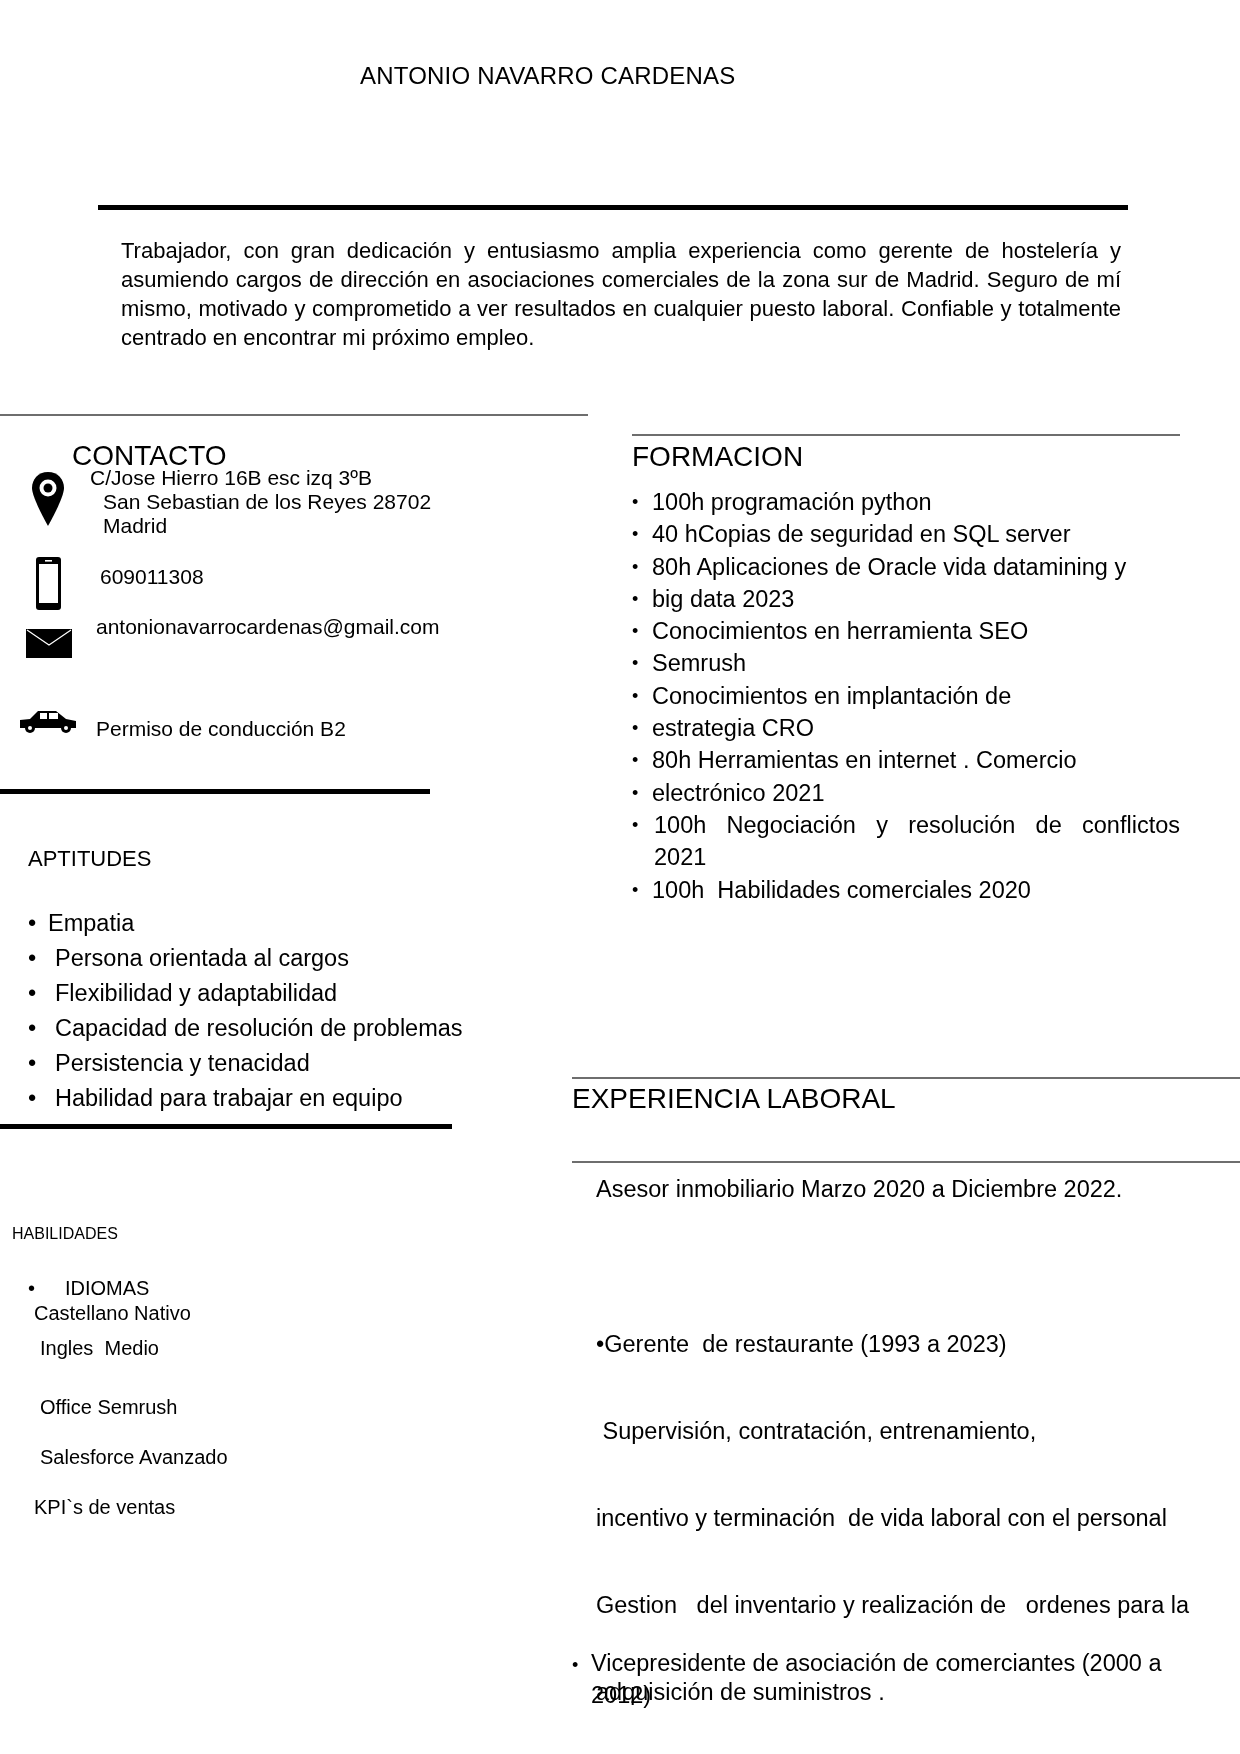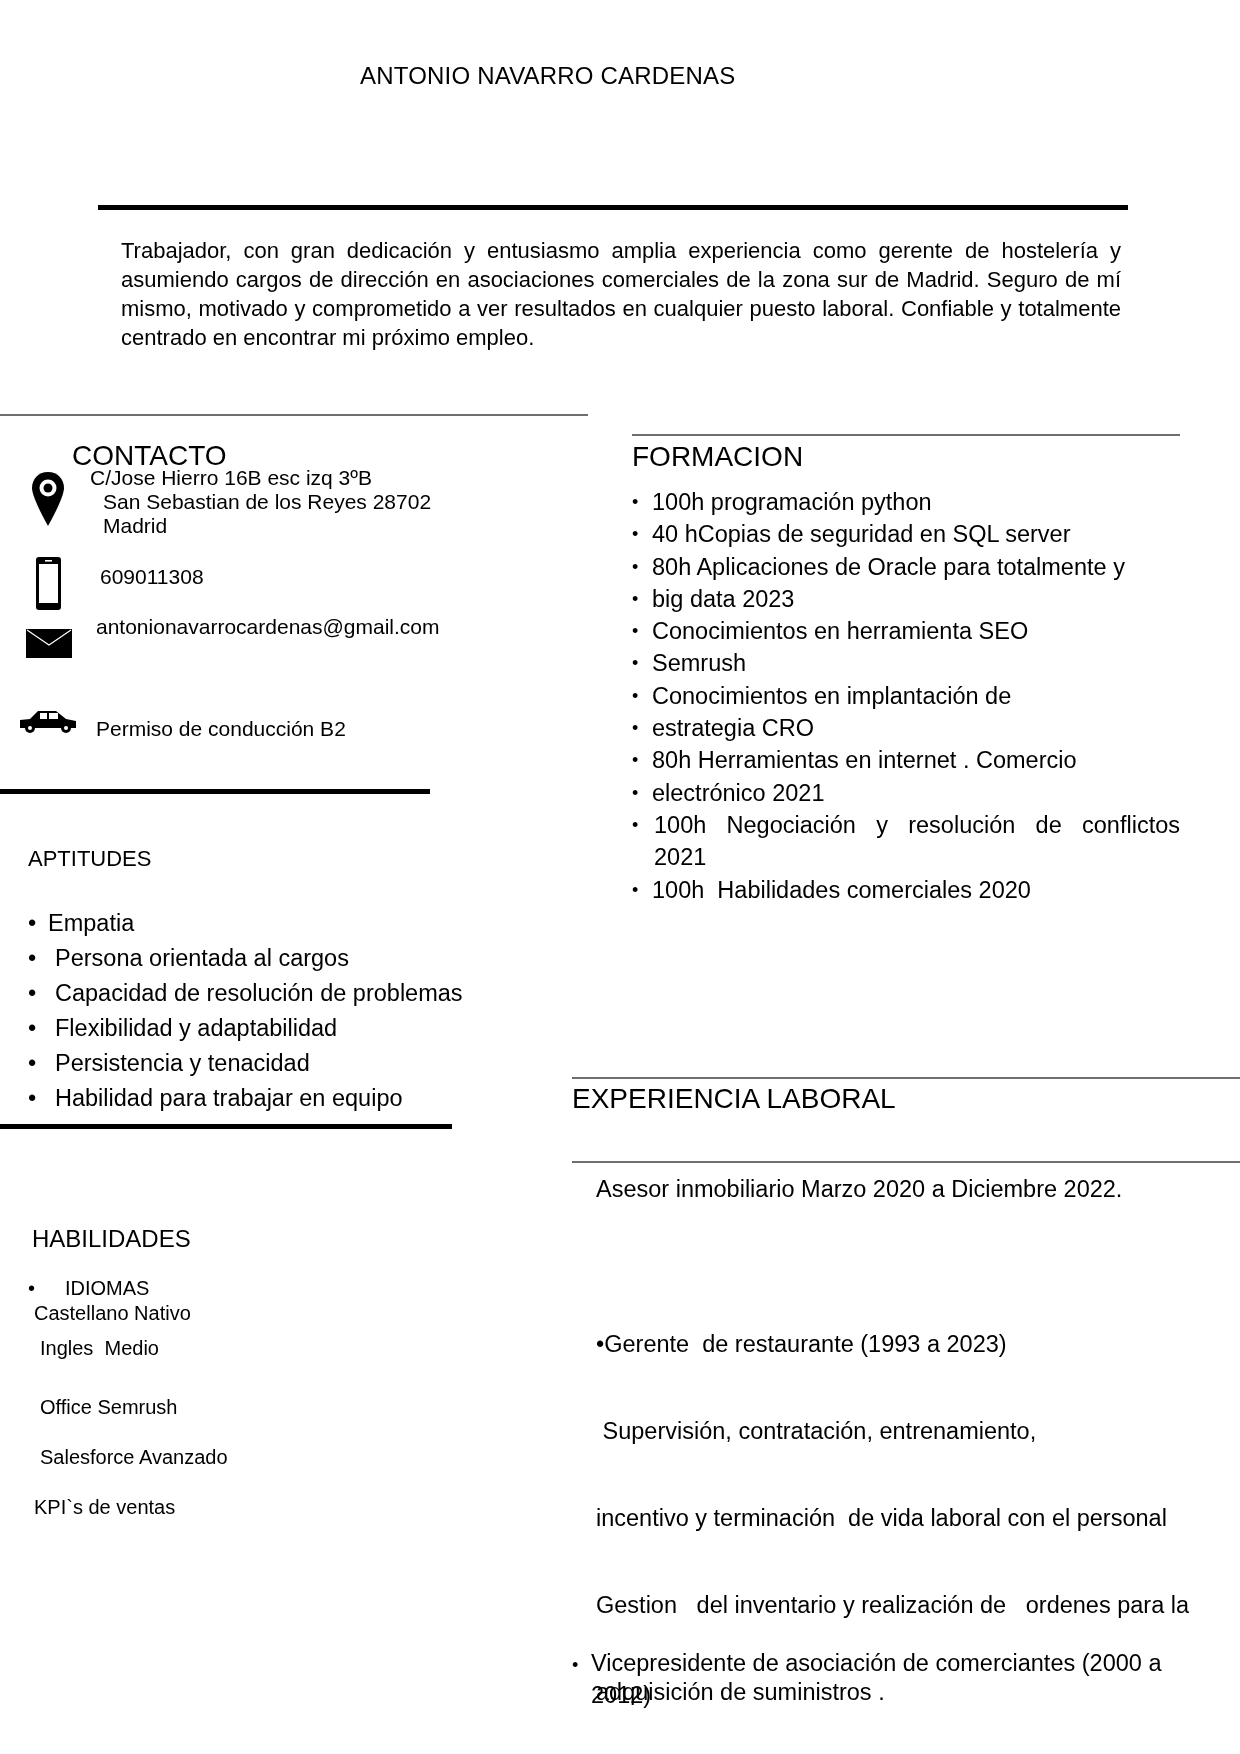--- a/index.html
+++ b/index.html
@@ -76,43 +76,43 @@
   </svg>
 </span>
 <div class="abs txt" style="left:96px; top:717px;">Permiso de conducción B2</div>
 
 <div class="rule thick" style="left:0; top:789px; width:430px;"></div>
 
 <div class="abs h-sm" style="left:28px; top:846px;">APTITUDES</div>
 <ul class="abs list apt-list" style="left:28px; top:906px;">
   <li><span class="bullet" style="width:20px;">•</span><span>Empatia</span></li>
   <li><span class="bullet" style="width:27px;">•</span><span>Persona orientada al cargos</span></li>
+  <li><span class="bullet" style="width:27px;">•</span><span>Flexibilidad y adaptabilidad</span></li>
   <li><span class="bullet" style="width:27px;">•</span><span>Capacidad de resolución de problemas</span></li>
-  <li><span class="bullet" style="width:27px;">•</span><span>Flexibilidad y adaptabilidad</span></li>
   <li><span class="bullet" style="width:27px;">•</span><span>Persistencia y tenacidad</span></li>
   <li><span class="bullet" style="width:27px;">•</span><span>Habilidad para trabajar en equipo</span></li>
 </ul>
 <div class="rule thick" style="left:0; top:1124px; width:452px;"></div>
 
-<div class="abs" style="left:32px; top:1225px; font-size:24px;">HABILIDADES</div>
+<div class="abs" style="left:12px; top:1225px; font-size:16px;">HABILIDADES</div>
 <div class="abs" style="left:28px; top:1277px; font-size:20px;">
   <span style="display:inline-block; width:37px;">•</span><span>IDIOMAS</span>
 </div>
 <div class="abs" style="left:34px; top:1302px; font-size:20px;">Castellano Nativo</div>
 <div class="abs" style="left:40px; top:1337px; font-size:20px; white-space:pre;">Ingles  Medio</div>
 <div class="abs" style="left:40px; top:1396px; font-size:20px;">Office Semrush</div>
 <div class="abs" style="left:40px; top:1446px; font-size:20px;">Salesforce Avanzado</div>
 <div class="abs" style="left:34px; top:1496px; font-size:20px;">KPI`s de ventas</div>
 
 <div class="rule thin" style="left:632px; top:434px; width:548px;"></div>
 <div class="abs h-lg" style="left:632px; top:441px;">FORMACION</div>
 <ul class="abs list form-list" style="left:632px; top:486px; width:548px;">
   <li>100h programación python</li>
   <li>40 hCopias de seguridad en SQL server</li>
-  <li>80h Aplicaciones de Oracle para totalmente y</li>
+  <li>80h Aplicaciones de Oracle vida datamining y</li>
   <li>big data 2023</li>
   <li>Conocimientos en herramienta SEO</li>
   <li>Semrush</li>
   <li>Conocimientos en implantación de</li>
   <li>estrategia CRO</li>
   <li>80h  Herramientas en internet . Comercio</li>
   <li>electrónico 2021</li>
   <li style="padding-left:22px; text-align:justify; text-align-last:left; white-space:pre-wrap;">100h  Negociación  y  resolución  de  conflictos 2021</li>
   <li style="white-space:pre;">100h  Habilidades comerciales 2020</li>
 </ul>

